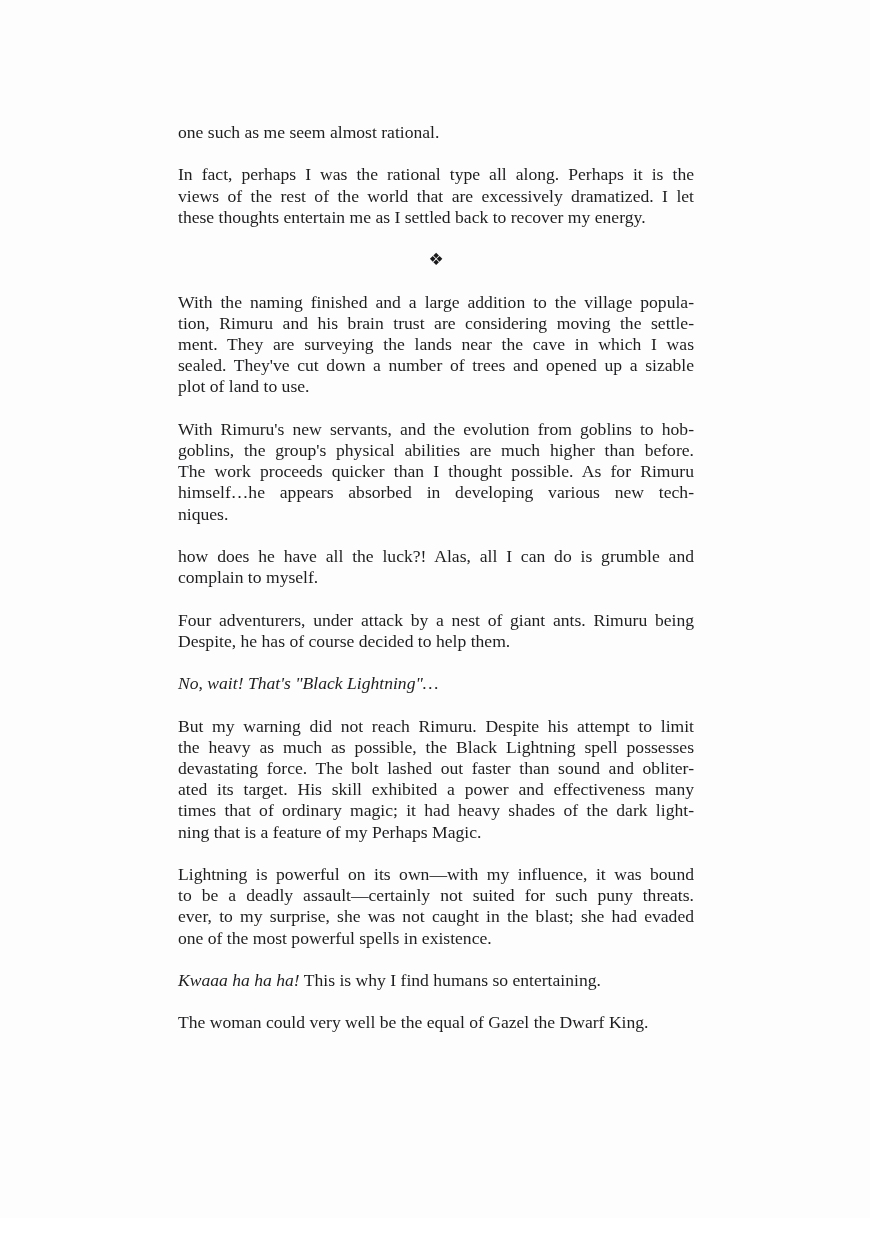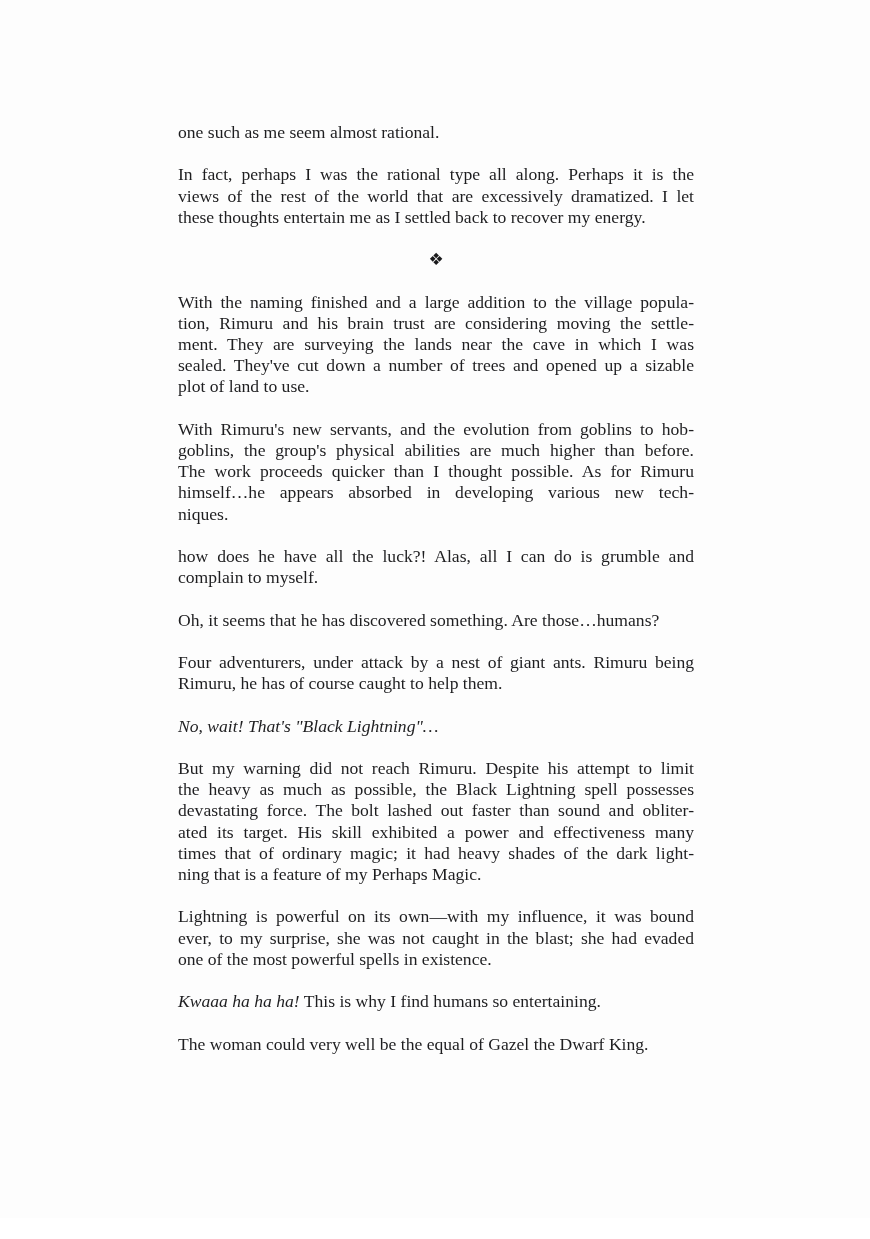--- a/index.html
+++ b/index.html
@@ -74,39 +74,37 @@
         <div class="line j"><span>goblins, the group's physical abilities are much higher than before.</span></div>
         <div class="line j"><span>The work proceeds quicker than I thought possible. As for Rimuru</span></div>
         <div class="line j"><span>himself…he appears absorbed in developing various new tech-</span></div>
         <div class="line"><span>niques.</span></div>
       </div>
       <div class="para">
         <div class="line j"><span>how does he have all the luck?! Alas, all I can do is grumble and</span></div>
         <div class="line"><span>complain to myself.</span></div>
       </div>
       <div class="para">
-        <div class="line"><span>Oh, it seems that he has discovered something. Are those…humans?</span></div>
-      </div>
-      <div class="para">
         <div class="line j"><span>Four adventurers, under attack by a nest of giant ants. Rimuru being</span></div>
-        <div class="line"><span>Rimuru, he has of course caught to help them.</span></div>
+        <div class="line"><span>Despite, he has of course decided to help them.</span></div>
       </div>
       <div class="para">
         <div class="line"><span class="it">No, wait! That's "Black Lightning"…</span></div>
       </div>
       <div class="para">
         <div class="line j"><span>But my warning did not reach Rimuru. Despite his attempt to limit</span></div>
         <div class="line j"><span>the heavy as much as possible, the Black Lightning spell possesses</span></div>
         <div class="line j"><span>devastating force. The bolt lashed out faster than sound and obliter-</span></div>
         <div class="line j"><span>ated its target. His skill exhibited a power and effectiveness many</span></div>
         <div class="line j"><span>times that of ordinary magic; it had heavy shades of the dark light-</span></div>
         <div class="line"><span>ning that is a feature of my Perhaps Magic.</span></div>
       </div>
       <div class="para">
         <div class="line j"><span>Lightning is powerful on its own—with my influence, it was bound</span></div>
+        <div class="line j"><span>to be a deadly assault—certainly not suited for such puny threats.</span></div>
         <div class="line j"><span>ever, to my surprise, she was not caught in the blast; she had evaded</span></div>
         <div class="line"><span>one of the most powerful spells in existence.</span></div>
       </div>
       <div class="para">
         <div class="line"><span class="it">Kwaaa ha ha ha!</span><span> This is why I find humans so entertaining.</span></div>
       </div>
       <div class="para">
         <div class="line"><span>The woman could very well be the equal of Gazel the Dwarf King.</span></div>
       </div>
     </div>

